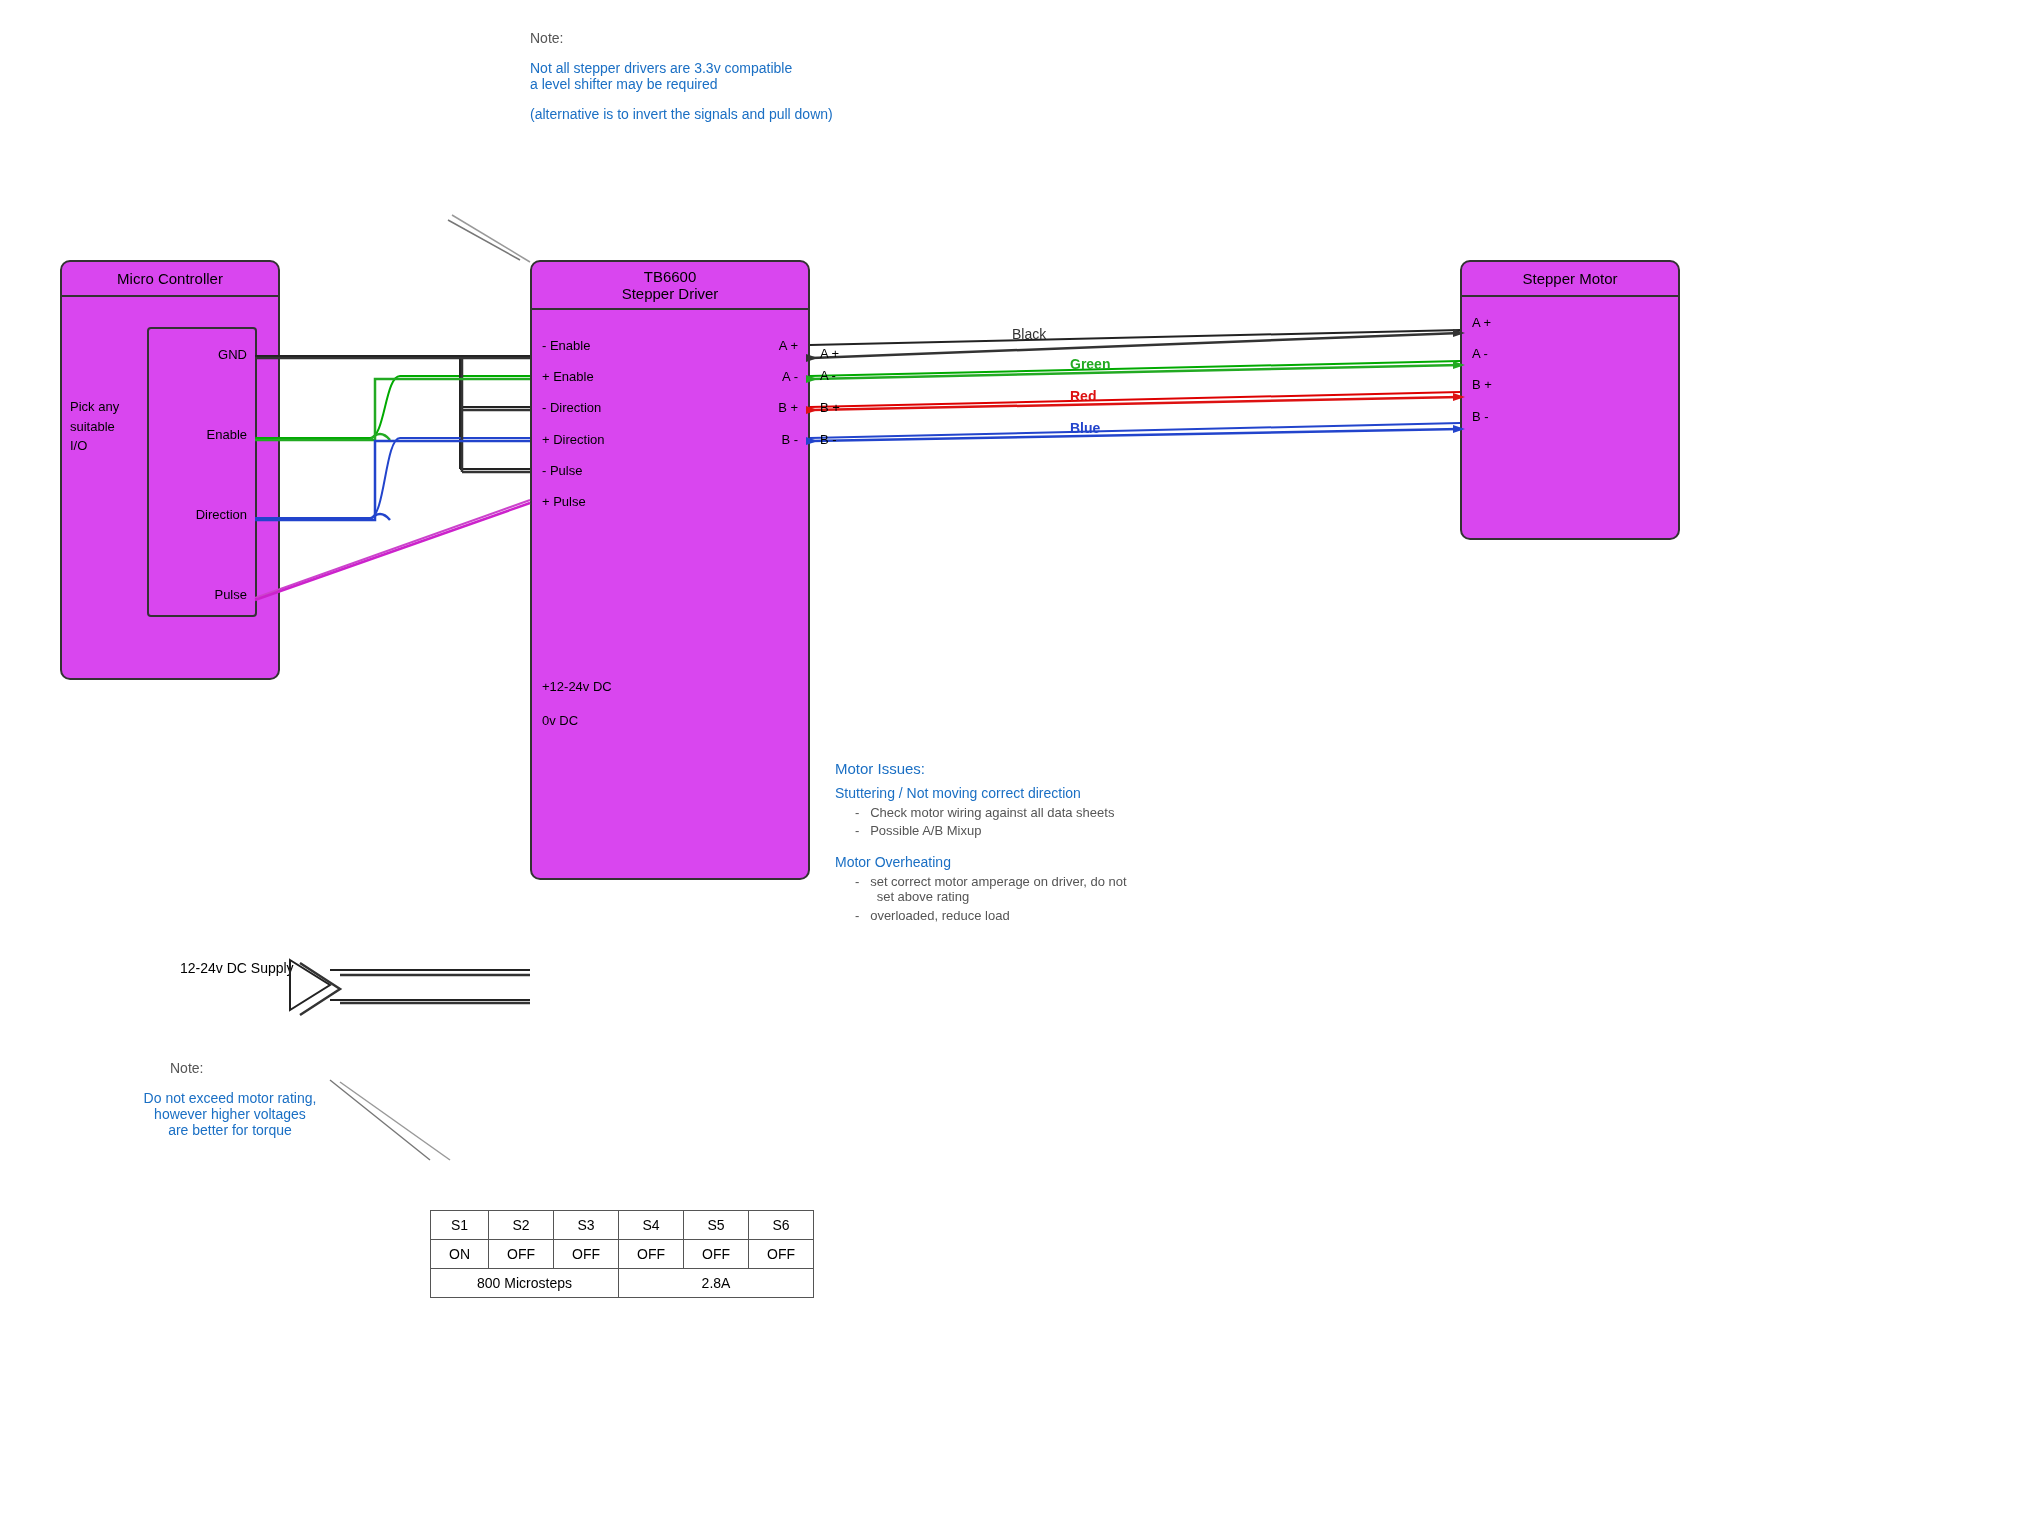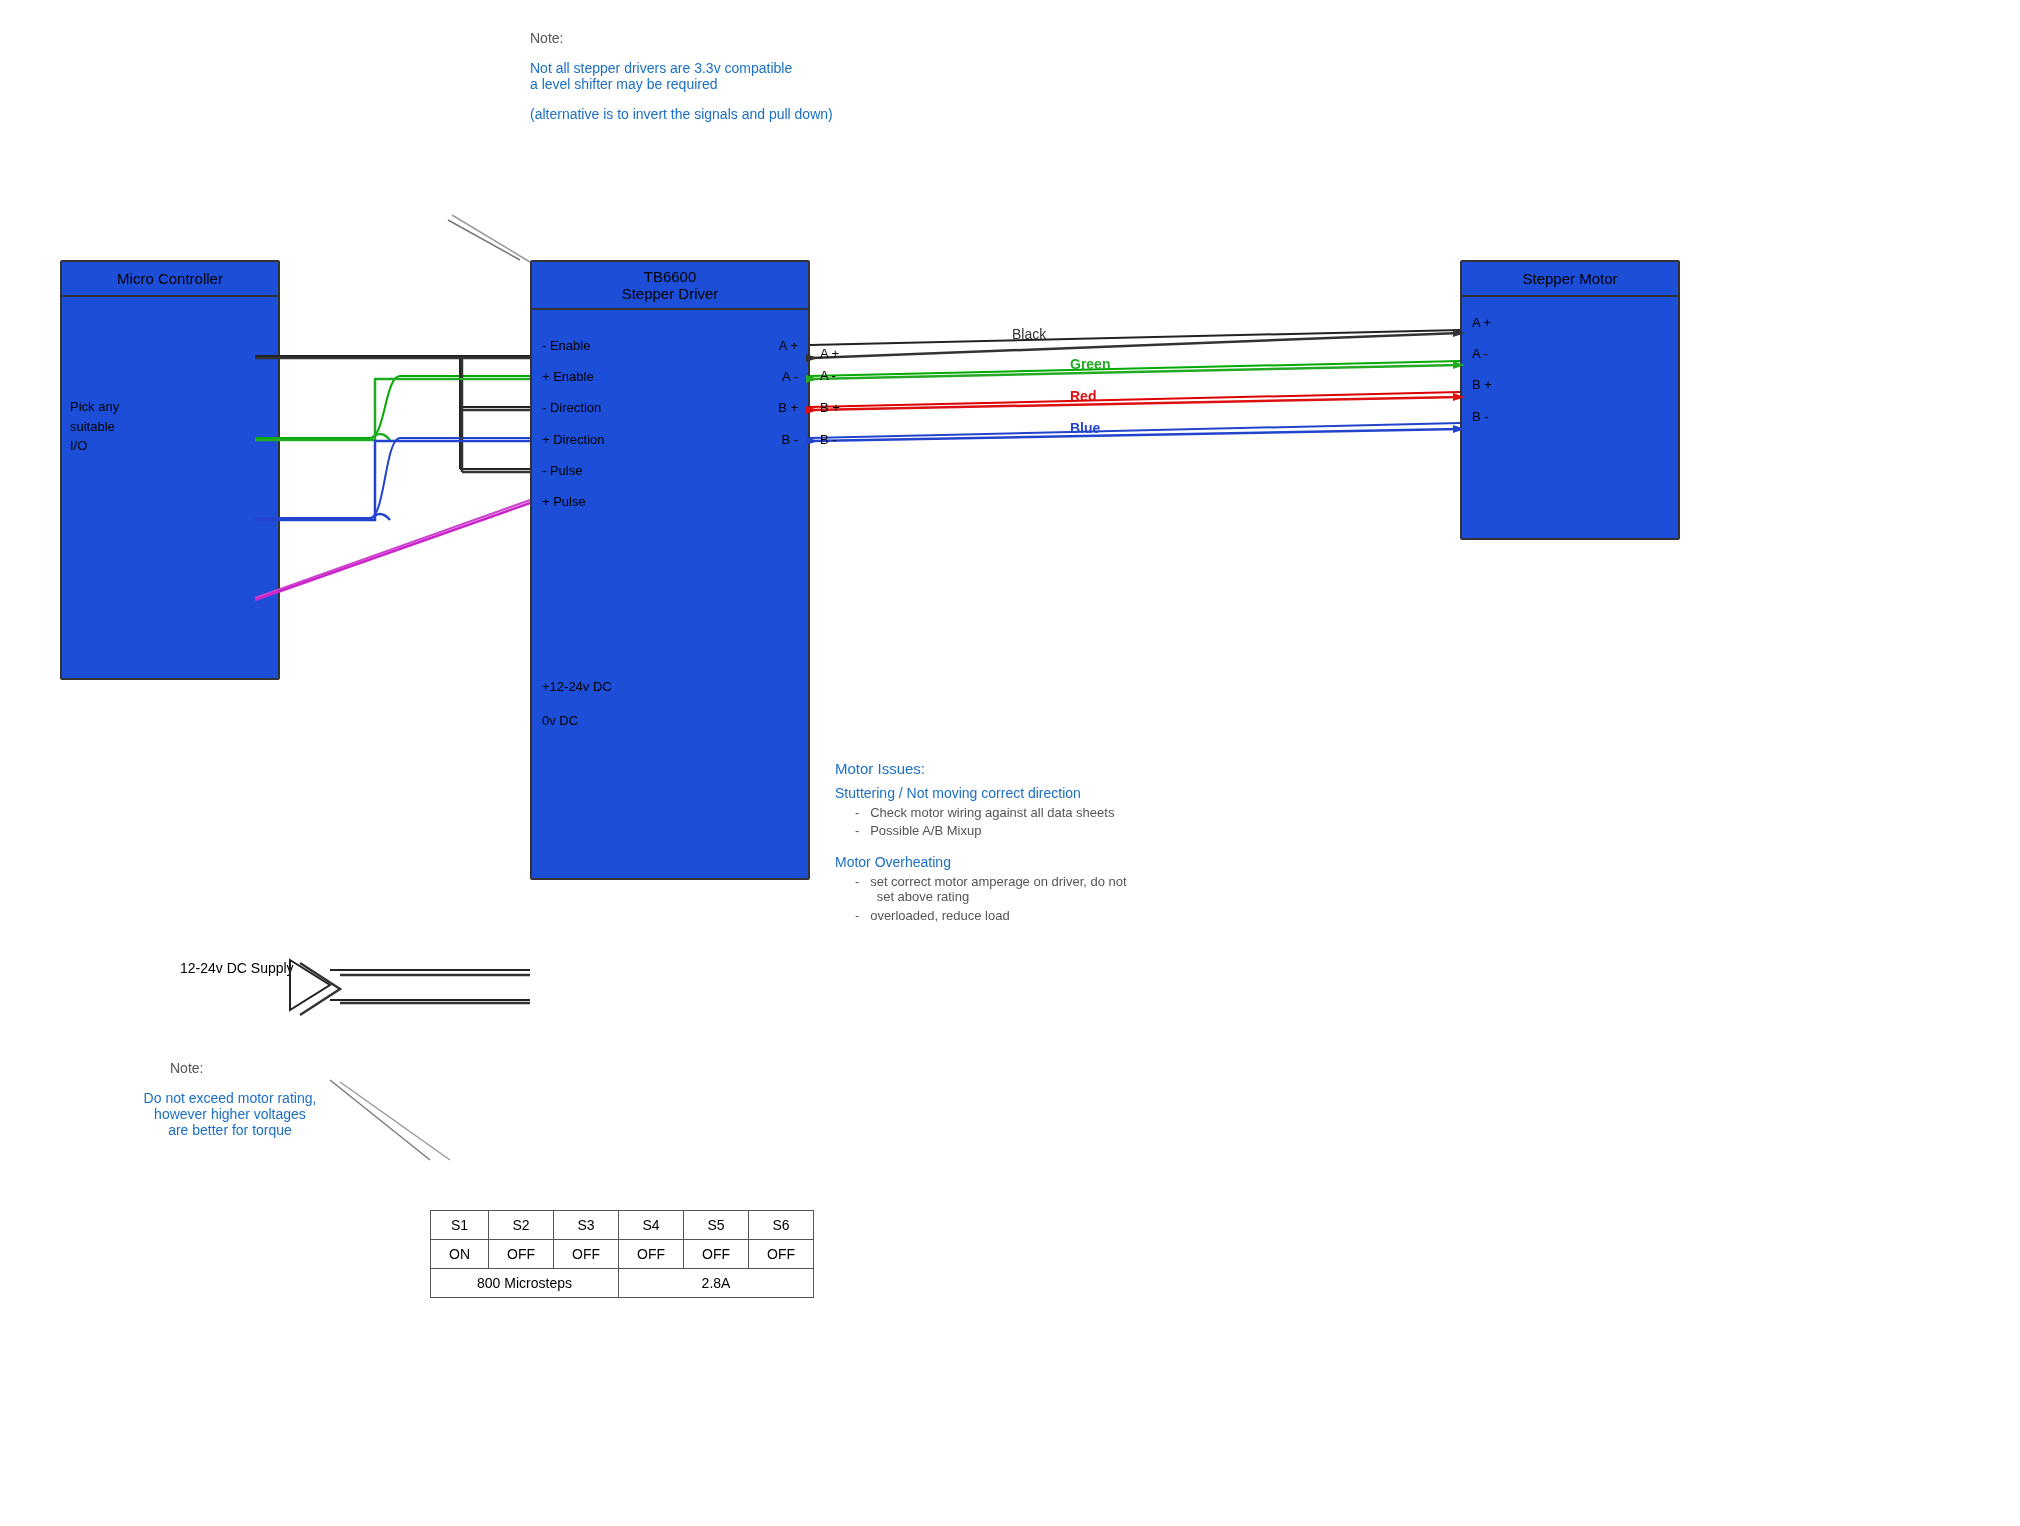--- a/index.html
+++ b/index.html
@@ -14,22 +14,22 @@
     }
     .diagram-container {
       position: relative;
       width: 2020px;
       height: 1526px;
     }
     
     .box {
       position: absolute;
       border: 2px solid #333;
-      border-radius: 2px;
-      background: #1d4ed8;
+      border-radius: 10px;
+      background: #d946ef;
     }
     .box-title {
       text-align: center;
       border-bottom: 2px solid #333;
       padding: 8px 10px;
       font-size: 15px;
     }
     
     #mc-box {
       left: 60px;
@@ -131,20 +131,30 @@
   </div>
 
   <div class="box" id="mc-box">
     <div class="box-title">Micro Controller</div>
     <div style="position:relative; height:360px;">
 
       <div style="position:absolute; left:8px; top:100px; font-size:13px; line-height:1.5;">
         <span>Pick any<br>suitable<br>I/O</span>
       </div>
 
+      <div style="position:absolute; left:85px; top:30px; width:110px; height:290px; border:2px solid #333; border-radius:4px;">
+
+        <div style="position:absolute; right:8px; top:18px; font-size:13px;">GND</div>
+
+        <div style="position:absolute; right:8px; top:98px; font-size:13px;">Enable</div>
+
+        <div style="position:absolute; right:8px; top:178px; font-size:13px;">Direction</div>
+
+        <div style="position:absolute; right:8px; top:258px; font-size:13px;">Pulse</div>
+      </div>
     </div>
   </div>
 
   <div class="box" id="tb-box">
     <div class="box-title" style="font-size:15px; padding:6px;text-align:center;">
       <div>TB6600</div>
       <div>Stepper Driver</div>
     </div>
     <div style="position:relative; padding:0 10px;">
 

